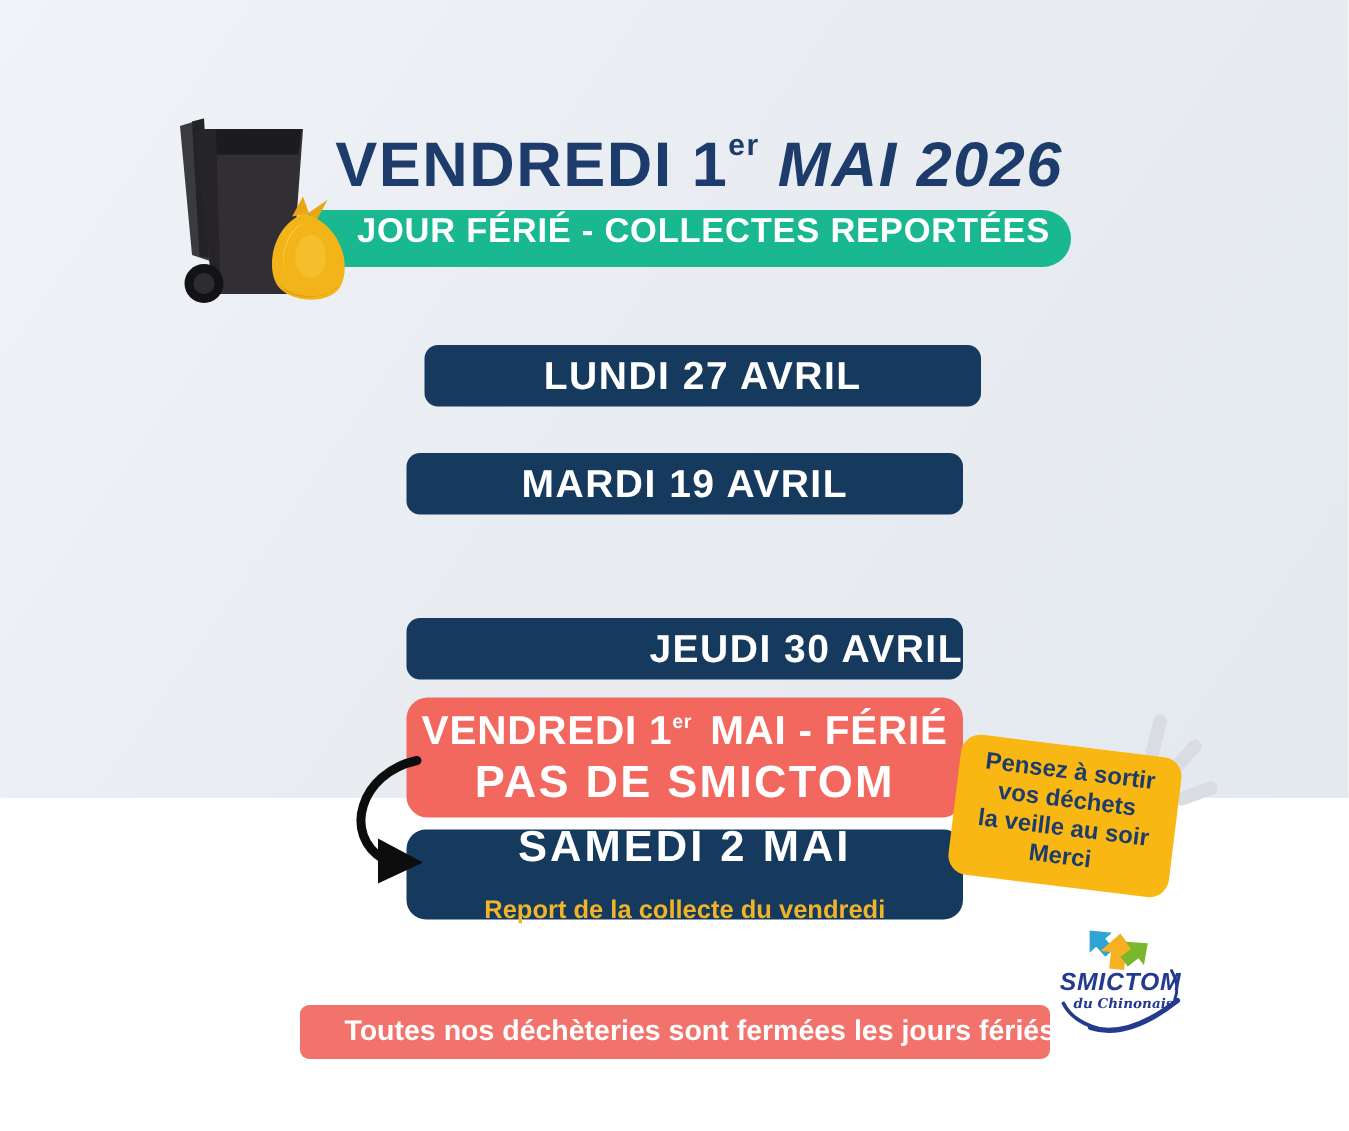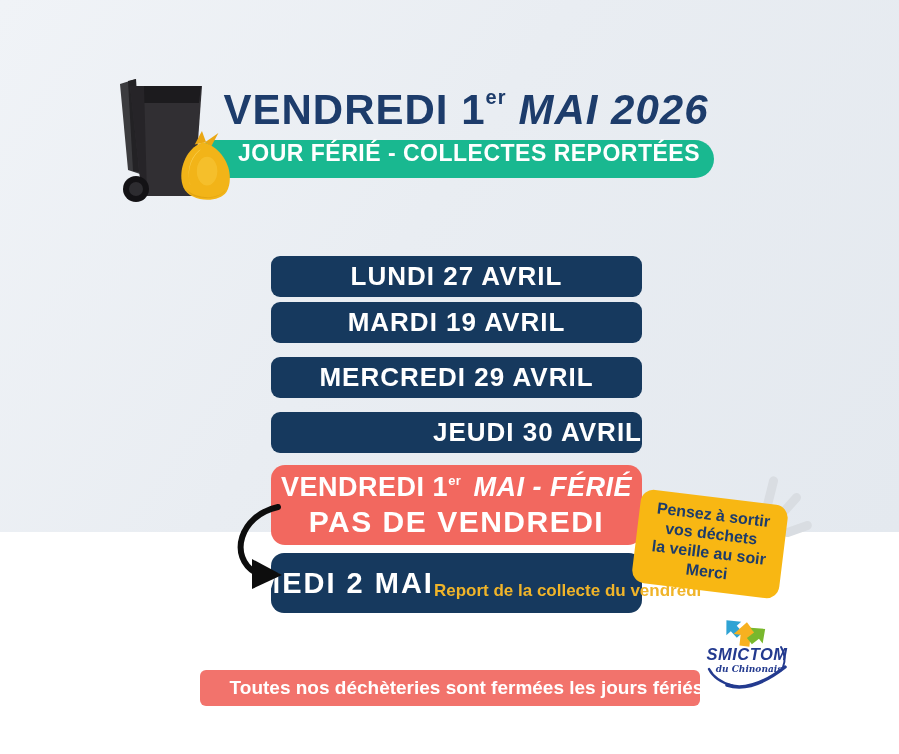--- a/index.html
+++ b/index.html
@@ -31,37 +31,37 @@
     padding-left:28px; white-space:nowrap;
   }
 
   
   .day-bar {
     position:absolute; left:271px; width:371px; height:41px;
     background:#16395e; border-radius:9px;
     display:flex; align-items:center; justify-content:center;
     color:#ffffff; font-weight:700; font-size:26px; letter-spacing:1px; white-space:nowrap;
   }
-  .day-1 { top:256px; } .day-2 { top:302px; } .day-3 { top:357px; } .day-4 { top:412px;justify-content:flex-end; }
+  .day-1 { top:230px;margin-left:12px; } .day-2 { top:302px; } .day-3 { top:357px; } .day-4 { top:412px;justify-content:flex-end; }
 
   .holiday-bar {
     position:absolute; left:271px; top:465px; width:371px; height:80px;
     background:#f2685f; border-radius:14px; z-index:2;
     display:flex; flex-direction:column; align-items:center; justify-content:center;
     color:#ffffff; font-weight:800; white-space:nowrap;
   }
   .holiday-line1 { font-size:27px; letter-spacing:.5px; display:flex; }
   .holiday-line1 .sup { font-size:13px; margin-top:1px; }
-  .holiday-line1 .after { margin-left:12px;font-style:italic; }
+  .holiday-line1 .after { margin-left:12px; }
   .holiday-line2 { font-size:30px; letter-spacing:1.5px; margin-top:2px; }
 
   .makeup-bar {
     position:absolute; left:271px; top:553px; width:371px; height:60px;
     background:#16395e; border-radius:13px; z-index:2;
-    display:flex; flex-direction:row; align-items:center; justify-content:center;
+    display:flex; flex-direction:column; align-items:center; justify-content:center;
     white-space:nowrap;
   }
   .makeup-title { color:#ffffff; font-weight:800; font-size:29px; letter-spacing:2px; }
   .makeup-sub   { color:#f0b429; font-weight:700; font-size:17px; margin-top:15px; }
 
   .curve-arrow { position:absolute; left:226px; top:499px; width:72px; height:96px; z-index:3; }
 
   
   .note {
     position:absolute; left:636px; top:497px; width:148px; min-height:90px;
@@ -124,34 +124,31 @@
   <div class="green-banner">
     <span>JOUR FÉRIÉ - COLLECTES REPORTÉES</span>
   </div>
 
   <div class="day-bar day-1">
     <span>LUNDI 27 AVRIL</span>
   </div>
   <div class="day-bar day-2">
     <span>MARDI 19 AVRIL</span>
   </div>
-  <div class="day-bar day-3">
-    <span>MERCREDI 29 AVRIL</span>
-  </div>
   <div class="day-bar day-4">
     <span>JEUDI 30 AVRIL</span>
   </div>
 
   <div class="holiday-bar">
     <div class="holiday-line1">
       <span>VENDREDI 1</span>
         <span class="sup">er</span>
         <span class="after">MAI - FÉRIÉ</span>
     </div>
-    <div class="holiday-line2">PAS DE VENDREDI</div>
+    <div class="holiday-line2">PAS DE SMICTOM</div>
   </div>
 
   <svg class="curve-arrow" viewBox="0 0 72 96">
     <path d="M52,8 C14,16 2,58 30,74" fill="none" stroke="#0d0d0d" stroke-width="6" stroke-linecap="round"></path>
     <polygon points="26,60 56,76 26,90" fill="#0d0d0d"></polygon>
   </svg>
 
   <div class="makeup-bar">
     <div class="makeup-title">SAMEDI 2 MAI</div>
     <div class="makeup-sub">Report de la collecte du vendredi</div>

